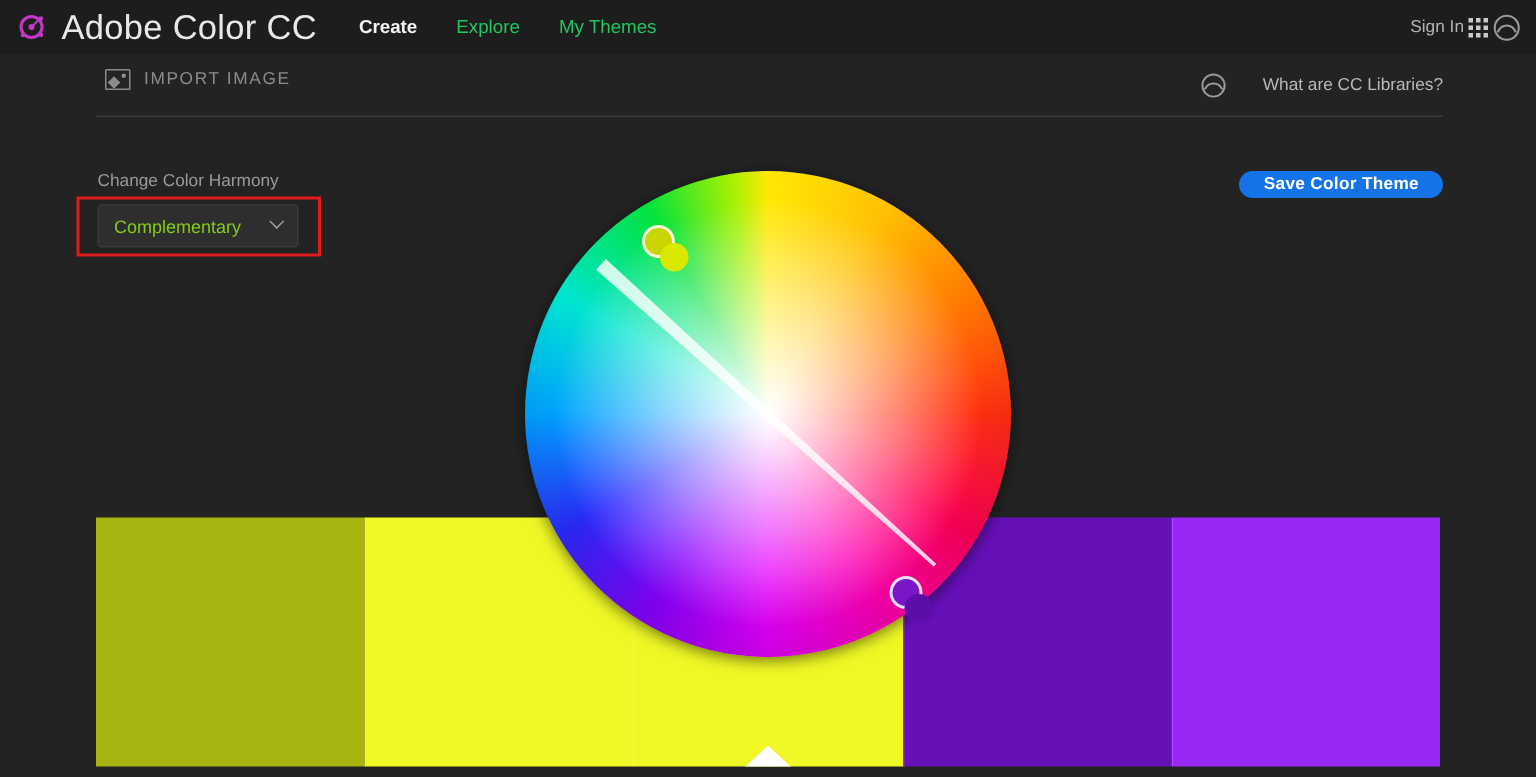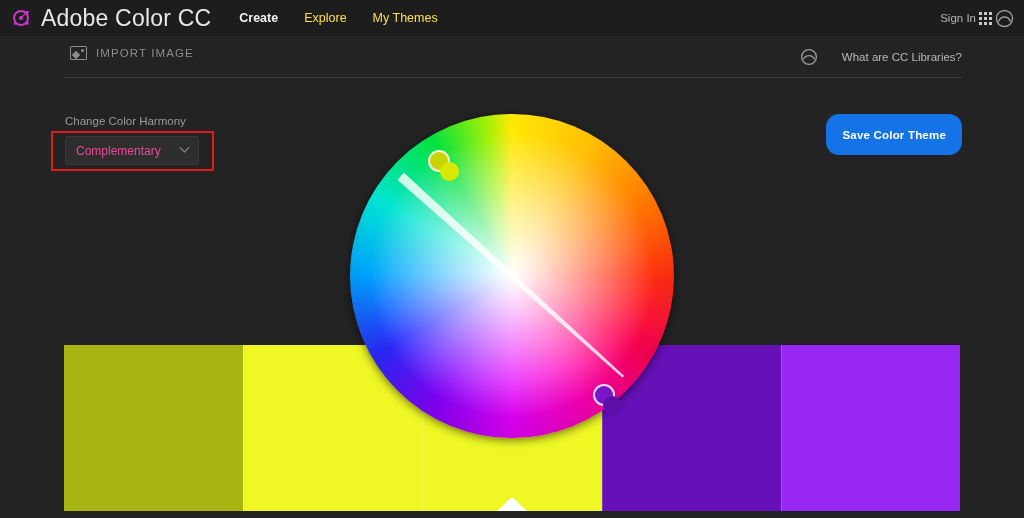--- a/index.html
+++ b/index.html
@@ -18,21 +18,21 @@
     background: #1d1d1d;
     display: flex; align-items: center;
   }
   .brand { display: flex; align-items: center; margin-left: 10px; }
   .brand-logo { width: 22px; height: 22px; position: relative; }
   .brand-title {
     color: #e8e8e8; font-size: 23px; margin-left: 9px;
     letter-spacing: .2px; font-weight: 400; white-space: nowrap;
   }
   .mainnav { display: flex; margin-left: 28px; gap: 26px; }
-  .nav-item { font-size: 12.5px; color: #fde047; white-space: nowrap; cursor: pointer; }
+  .nav-item { font-size: 12.5px; color: #22c55e; white-space: nowrap; cursor: pointer; }
   .nav-item.active { color: #f2f2f2; font-weight: bold; }
   .topright {
     margin-left: auto; margin-right: 10px;
     display: flex; align-items: center; gap: 3px;
   }
   .signin { font-size: 11.5px; color: #b4b4b4; white-space: nowrap; cursor: pointer; }
   .grid-icon { display: grid; grid-template-columns: repeat(3, 3px); grid-template-rows: repeat(3, 3px); gap: 2px; cursor: pointer; }
   .grid-icon i { background: #c9c9c9; display: block; width: 3px; height: 3px; }
   .cc-icon { width: 19px; height: 19px; cursor: pointer; }
 
@@ -73,31 +73,31 @@
   }
   .harmony-highlight {
     position: absolute; left: 51px; top: 131px; width: 163px; height: 40px;
     border: 2px solid #e01b1b; background: transparent; pointer-events: none;
   }
   .harmony-select {
     position: absolute; left: 65px; top: 136px; width: 134px; height: 29px;
     background: #2e2e2e; border: 1px solid #3a3a3a; border-radius: 3px;
     display: flex; align-items: center; cursor: pointer;
   }
-  .harmony-value { font-size: 12px; color: #ec4899; margin-left: 10px; white-space: nowrap; }
+  .harmony-value { font-size: 12px; color: #84cc16; margin-left: 10px; white-space: nowrap; }
   .chev {
     margin-left: auto; margin-right: 10px;
     width: 7px; height: 7px; border-right: 1.4px solid #9d9d9d; border-bottom: 1.4px solid #9d9d9d;
     transform: rotate(45deg) translate(-2px,-2px);
   }
 
   
   .save-btn {
     position: absolute; right: 62px; top: 114px;
-    height: 41px; padding: 0 16px; border-radius: 13px;
+    height: 18px; padding: 0 16px; border-radius: 13px;
     background: #1473e6; color: #ffffff;
     font-size: 11.5px; font-weight: bold; letter-spacing: .2px;
     display: flex; align-items: center; justify-content: center;
     border: none; cursor: pointer; white-space: nowrap;
     font-family: "Liberation Sans", sans-serif;
   }
 
   
   .swatches {
     position: absolute; left: 64px; top: 345px; width: 896px; height: 166px;

